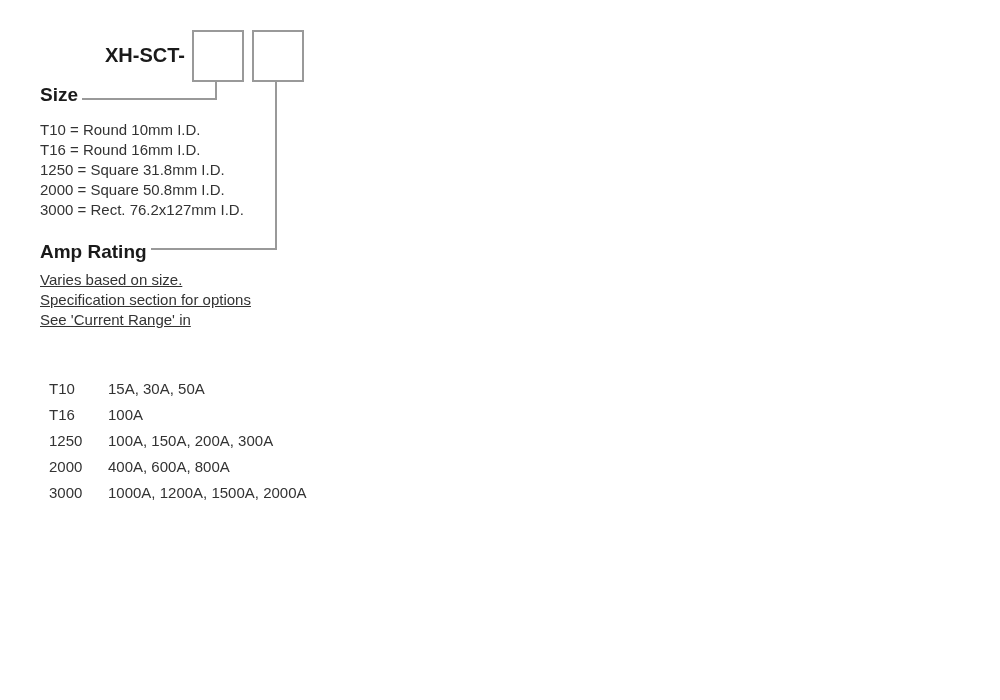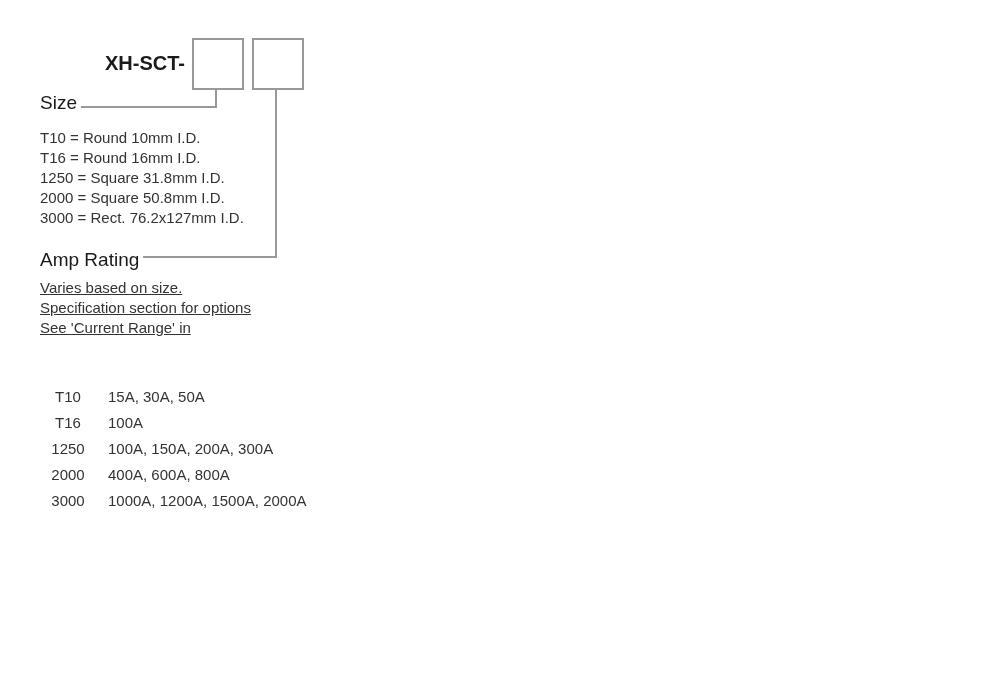--- a/index.html
+++ b/index.html
@@ -8,21 +8,21 @@
     font-family: "Myriad Pro", "Segoe UI", Arial, sans-serif;
     color: #222;
     background: #fff;
     width: 1000px;
     height: 700px;
     position: relative;
   }
   .container {
     position: absolute;
     left: 40px;
-    top: 38px;
+    top: 30px;
     width: 600px;
   }
   .partnum-row {
     position: relative;
     height: 55px;
   }
   .partnum-label {
     position: absolute;
     left: 65px;
     top: 14px;
@@ -71,21 +71,21 @@
     left: 0px;
     top: 218px;
     width: 237px;
     height: 2px;
     background: #999;
   }
 
   .section-heading {
     position: absolute;
     font-size: 19px;
-    font-weight: 400;
+    font-weight: 700;
     color: #1a1a1a;
     background: #fff;
     padding-right: 4px;
   }
   .size-heading { left: 0; top: 54px; }
   .amp-heading  { left: 0; top: 204px; margin-top: 7px; }
 
   .size-list {
     position: absolute;
     left: 0;
@@ -106,21 +106,21 @@
 
   .ratings-table {
     position: absolute;
     left: 6px;
     top: 345px;
     font-size: 15px;
     line-height: 22px;
     color: #333;
   }
   .ratings-table td.key {
-    text-align: center;
+    text-align: left;
     padding-right: 18px;
     min-width: 38px;
   }
 </style>
 </head>
 <body>
 
 <div class="container">
 
   <div class="partnum-row">

